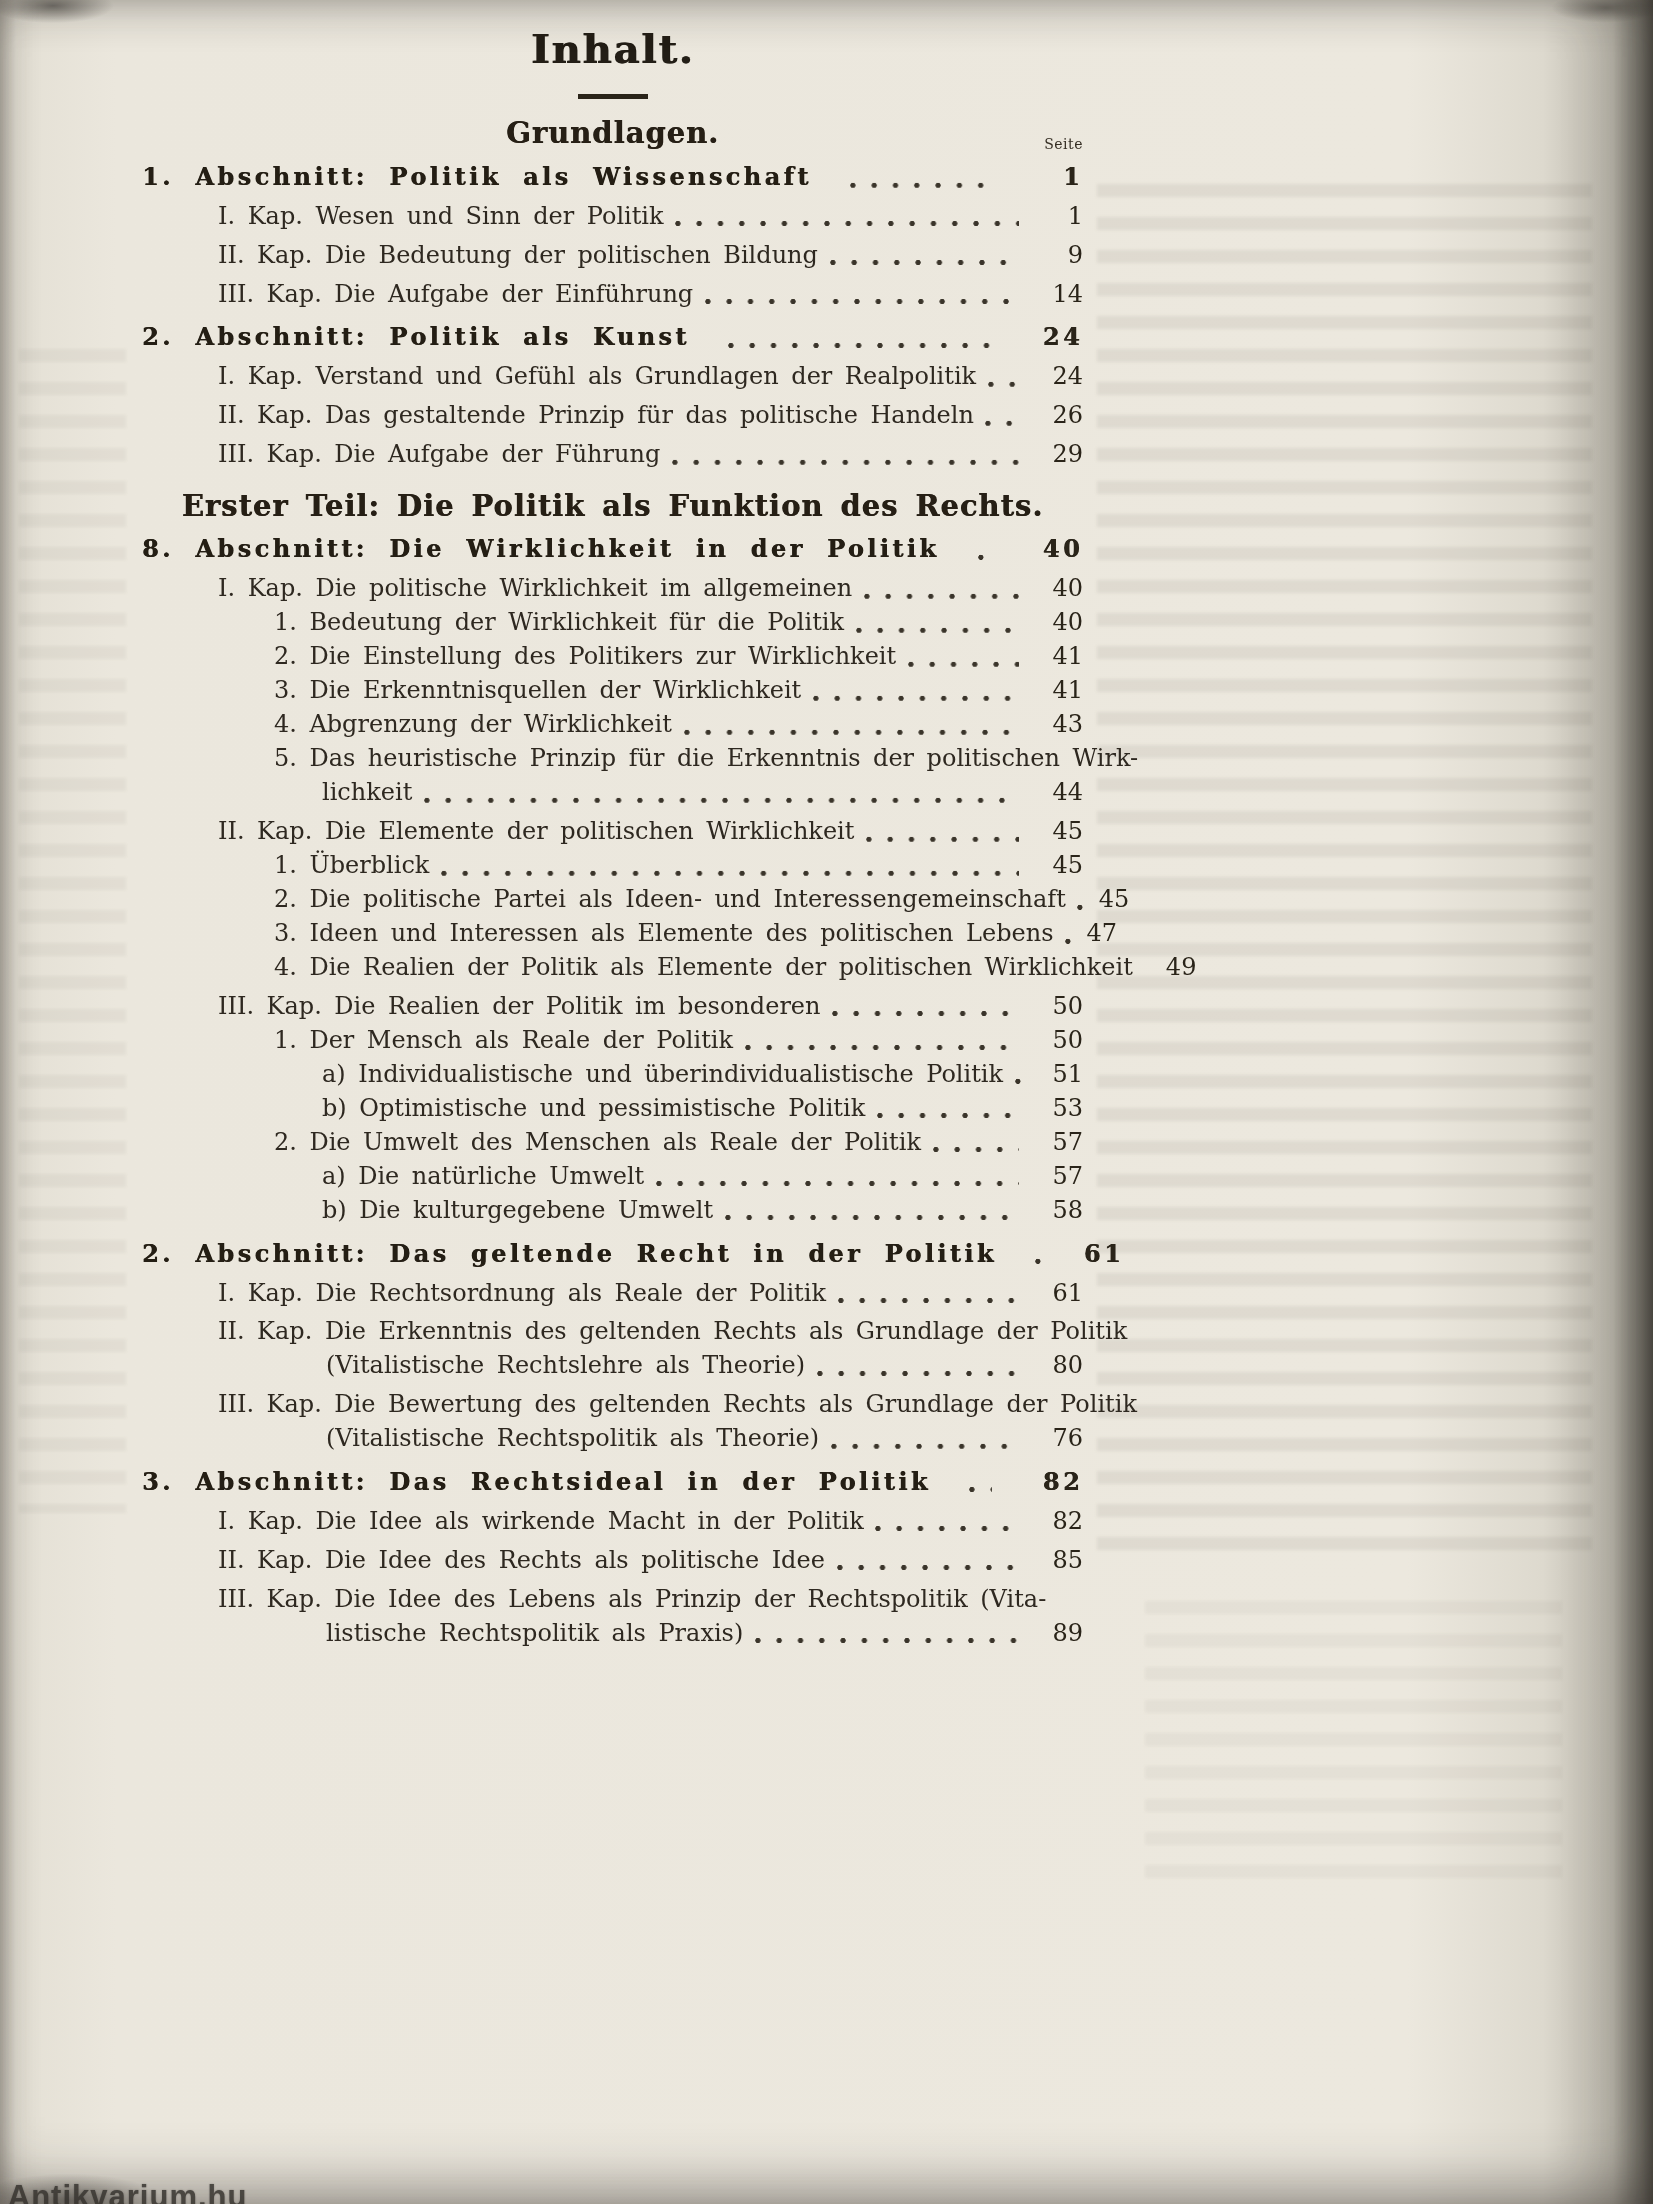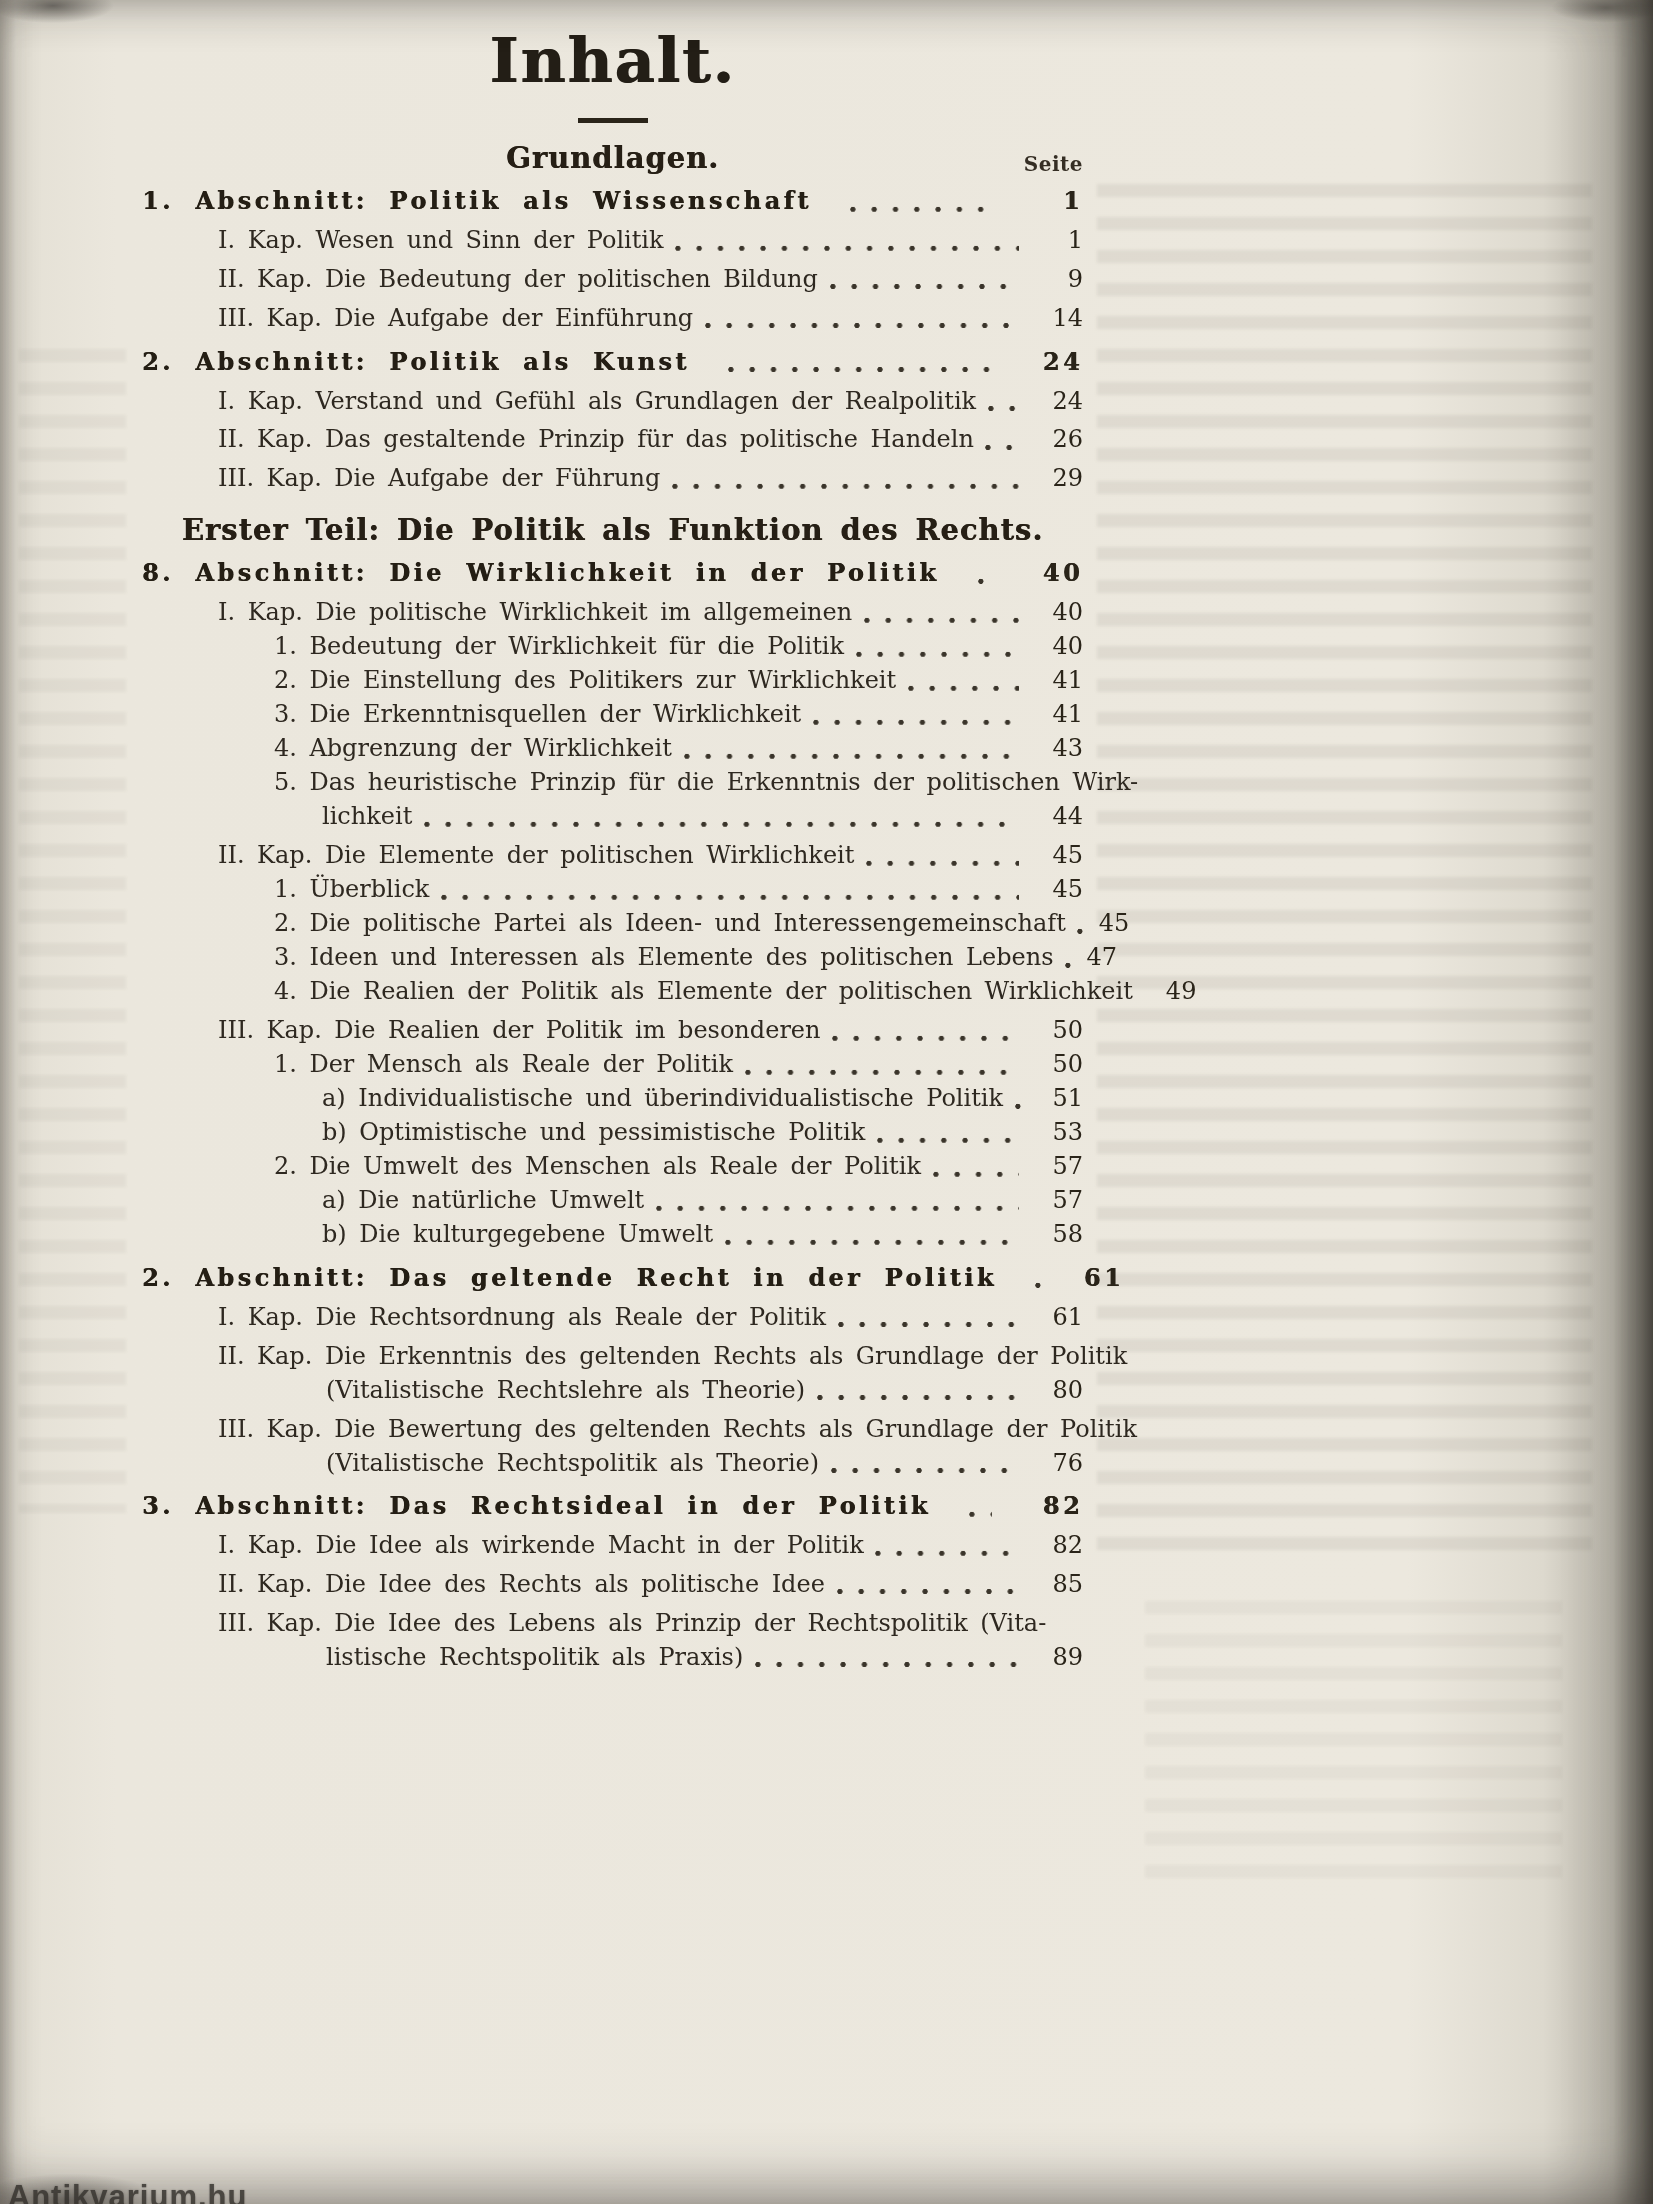--- a/index.html
+++ b/index.html
@@ -26,31 +26,31 @@
   
   .ghost{position:absolute;pointer-events:none;filter:blur(1.6px);
     background:repeating-linear-gradient(180deg, rgba(105,99,88,.10) 0 12.6px, transparent 12.6px 33px);}
   .ghost.g1{left:1097px;top:184px;width:495px;height:1378px;}
   .ghost.g2{left:19.4px;top:349px;width:107px;height:1164px;opacity:.7;}
   .ghost.g3{left:1145px;top:1601px;width:417px;height:291px;opacity:.6;}
 
   .content{position:absolute;left:142px;top:27px;width:941px;}
 
   .title{
-    text-align:center;font-size:62px;font-weight:bold;line-height:1.1;
+    text-align:center;font-size:40px;font-weight:bold;line-height:1.1;
     letter-spacing:1.9px;color:#231e16;
     text-shadow:1px 0 0 currentColor;
     margin:0;
   }
   .rule{width:70px;height:4.9px;background:#2a2419;margin:23px auto 5.8px;}
 
   .group-head{position:relative;text-align:center;margin:17.5px 0 9.7px;}
   .group-title{font-size:29px;font-weight:bold;letter-spacing:1px;word-spacing:5.8px;color:#261f15;
     text-shadow:0.5px 0 0 currentColor;}
-  .seite{position:absolute;right:0;bottom:-1.9px;font-size:20px;font-weight:bold;letter-spacing:0.5px;color:#352e24;}
+  .seite{position:absolute;right:0;bottom:-1.9px;font-size:14px;font-weight:normal;letter-spacing:0.5px;color:#352e24;}
 
   .entry{display:flex;align-items:baseline;font-size:24px;line-height:34px;word-spacing:4.9px;}
   .entry .lbl{white-space:nowrap;}
   .entry.abschnitt{margin-top:9.7px;font-weight:bold;letter-spacing:3.4px;word-spacing:9.7px;color:#241e14;
     text-shadow:0.5px 0 0 currentColor;gap:27px;}
   .entry.kap{padding-left:76px;margin-top:4.9px;}
   .entry.num{padding-left:132px;}
   .entry.sub{padding-left:180px;justify-content:flex-end;}
   .entry.cont{margin-top:0;}
   .entry.cont-num{padding-left:180px;}

